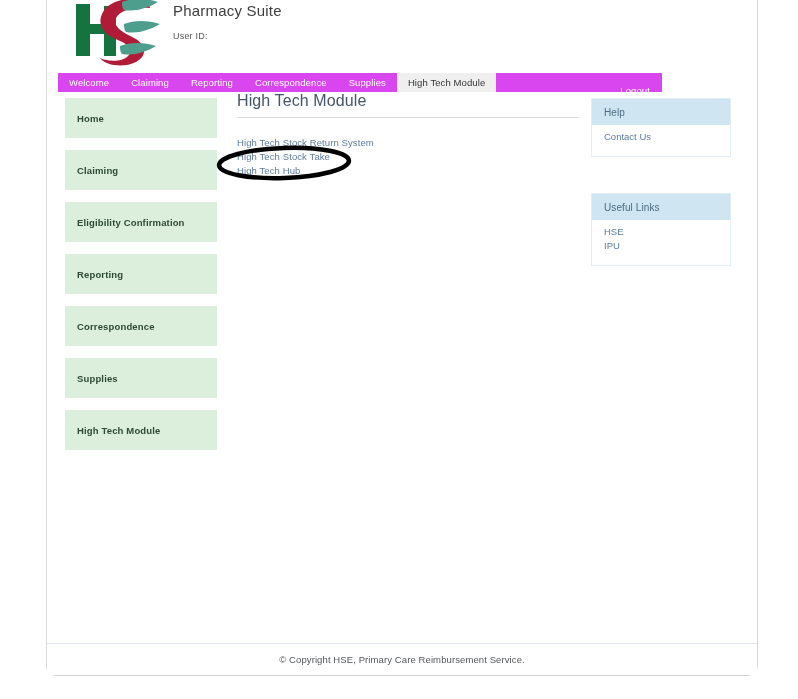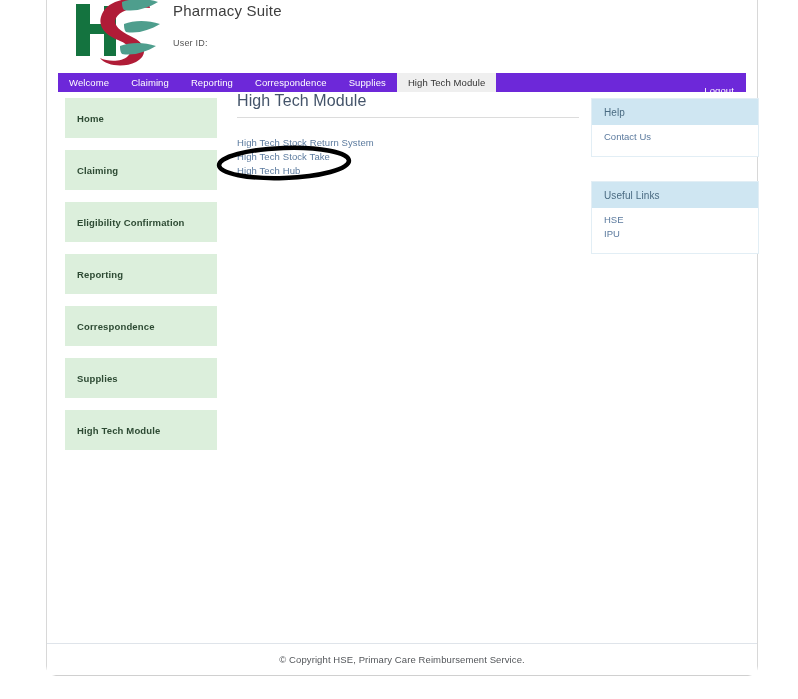--- a/index.html
+++ b/index.html
@@ -61,34 +61,34 @@
   }
 
   #app-title {
     font-size: 15px;
     color: #3d3d3d;
     letter-spacing: 0.2px;
     line-height: 18px;
   }
 
   #user-id-label {
-    margin-top: 18px;
+    margin-top: 11px;
     font-size: 9px;
     color: #555555;
     letter-spacing: 0.2px;
   }
 
   
   #navbar {
     position: absolute;
     left: 11px;
     top: 73px;
-    width: 688px;
+    width: 604px;
     height: 19px;
-    background: #6d28d9;
+    background: #d946ef;
     display: flex;
     align-items: stretch;
   }
 
   .nav-item {
     display: flex;
     align-items: center;
     padding: 0 11px;
     font-size: 9.5px;
     color: #ffffff;
@@ -182,24 +182,24 @@
 
   
   #right-rail {
     position: absolute;
     left: 544px;
     top: 6px;
     width: 156px;
   }
 
   .panel {
-    width: 168px;
+    width: 140px;
     background: #0ea5e9;
     border: 1px solid #e2eef5;
-    margin-bottom: 24px;
+    margin-bottom: 36px;
   }
 
   .panel-head {
     background: #cfe6f2;
     height: 26px;
     display: flex;
     align-items: center;
     padding-left: 12px;
     font-size: 10px;
     color: #4a6b82;

